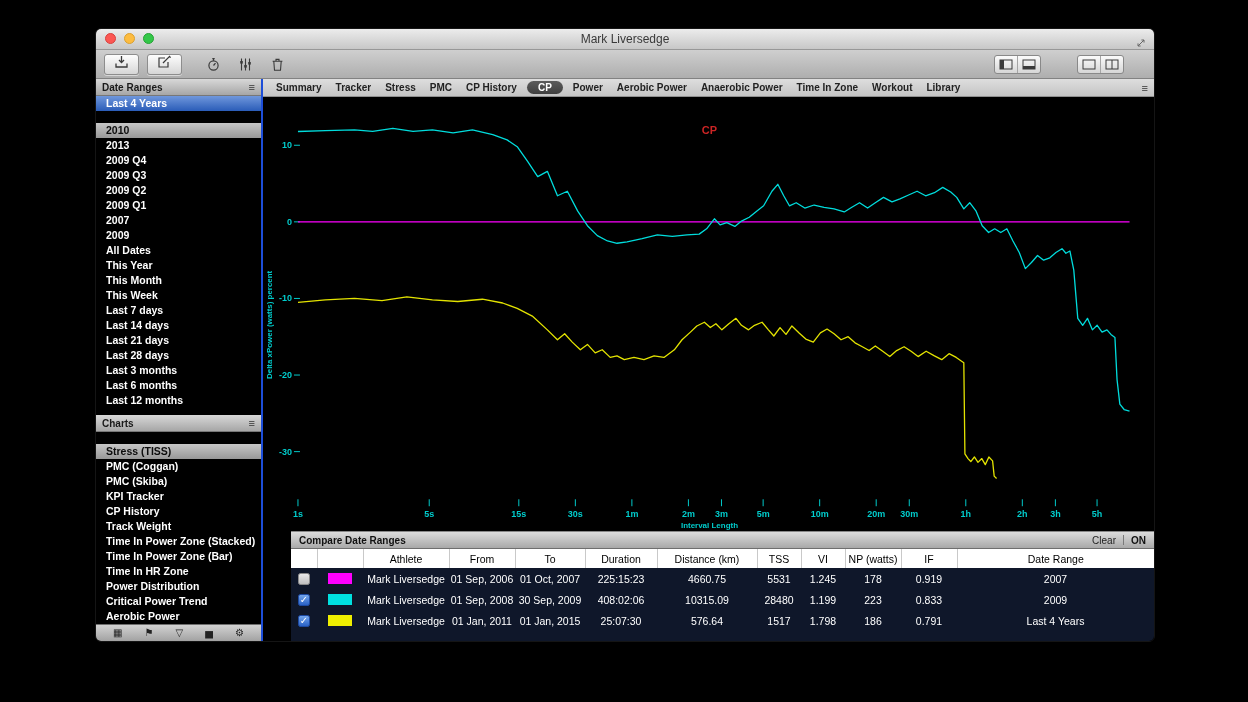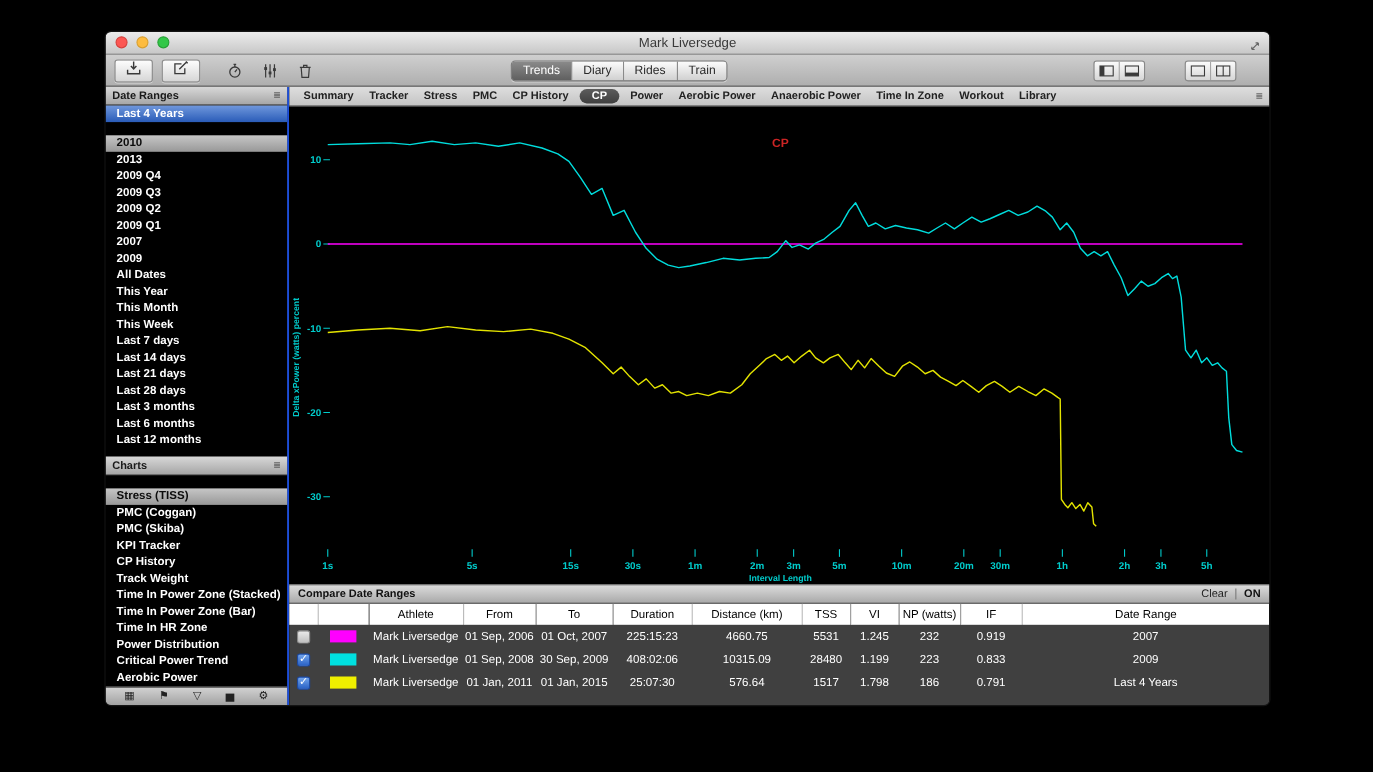--- a/index.html
+++ b/index.html
@@ -45,21 +45,21 @@
   
   .main{flex:1;display:flex;flex-direction:column;min-width:0;background:#000;}
   .tabbar{height:17px;flex:none;background:linear-gradient(#dedede,#c4c4c4);border-bottom:1px solid #8f8f8f;display:flex;align-items:center;padding:0 6px;font-size:10px;font-weight:bold;color:#222;}
   .tab{padding:0 7px;height:29px;display:flex;align-items:center;white-space:nowrap;}
   .tab.sel{background:linear-gradient(#5c5c5c,#3f3f3f);color:#fff;border-radius:8px;height:13px;margin:0 3px;padding:0 11px;}
   .tab-burger{margin-left:auto;font-size:11px;color:#333;}
   .chart-wrap{flex:1;position:relative;background:#000;min-height:0;}
   #cp-chart{position:absolute;inset:0;width:100%;height:100%;}
   #cp-chart text{font-family:"Liberation Sans",sans-serif;}
   
-  .compare{flex:none;background:#404040;padding-bottom:10px;}
+  .compare{flex:none;background:#0f172a;padding-bottom:10px;margin-left:28px;}
   .cmp-header{height:16px;background:linear-gradient(#dcdcdc,#a9a9a9);border-top:1px solid #888;border-bottom:1px solid #6f6f6f;display:flex;align-items:center;padding:0 8px;font-size:10px;font-weight:bold;color:#111;}
   .cmp-right{margin-left:auto;display:flex;align-items:center;gap:7px;}
   .cmp-clear{font-weight:normal;color:#222;}
   .vdiv{width:1px;height:10px;background:#7a7a7a;}
   .cmp-on{font-weight:bold;color:#111;}
   table.cmp{width:100%;border-collapse:collapse;table-layout:fixed;}
   table.cmp thead th{background:#fff;color:#000;font-size:10.5px;font-weight:normal;height:17px;border-right:1px solid #c9c9c9;overflow:hidden;white-space:nowrap;}
   table.cmp thead th:last-child{border-right:none;}
   table.cmp tbody td{color:#fff;font-size:10.5px;height:19px;text-align:center;white-space:nowrap;overflow:hidden;}
   .cb{width:12px;height:12px;margin:0 auto;border-radius:2.5px;box-sizing:border-box;font-size:10px;line-height:10px;text-align:center;color:#fff;}
@@ -116,26 +116,20 @@
           <rect x="6.2" y="8" width="2.6" height="2.6" fill="#3a3a3a"></rect>
           <rect x="10.2" y="5" width="2.6" height="2.6" fill="#3a3a3a"></rect>
         </svg>
     </span>
     <span class="tb-ico">
       <svg width="15" height="15" viewBox="0 0 15 15">
           <path d="M3.8 4.3h7.4l-.7 9H4.5zM2.6 4.3h9.8M6 4V2.4h3V4" stroke="#3a3a3a" stroke-width="1.1" fill="none"></path>
         </svg>
     </span>
 
-    <div class="segmented" id="segmented">
-        <div class="seg sel">Trends</div>
-        <div class="seg">Diary</div>
-        <div class="seg">Rides</div>
-        <div class="seg">Train</div>
-      </div>
 
     <div class="tb-right">
       <div class="pair">
         <div class="pbtn">
           <svg width="14" height="11" viewBox="0 0 14 11">
               <rect x="1" y="1" width="12" height="9" stroke="#3a3a3a" fill="none"></rect>
               <rect x="1" y="1" width="4" height="9" fill="#3a3a3a"></rect>
             </svg>
         </div>
         <div class="pbtn">
@@ -334,21 +328,21 @@
                 <td>
                   <div class="swatch" style="background: rgb(255, 0, 255);"></div>
                 </td>
                 <td>Mark Liversedge</td>
                 <td>01 Sep, 2006</td>
                 <td>01 Oct, 2007</td>
                 <td>225:15:23</td>
                 <td>4660.75</td>
                 <td>5531</td>
                 <td>1.245</td>
-                <td>232</td>
+                <td>178</td>
                 <td>0.919</td>
                 <td>2007</td>
               </tr>
               <tr>
                 <td>
                   <div class="cb on">✓</div>
                 </td>
                 <td>
                   <div class="swatch" style="background: rgb(0, 224, 224);"></div>
                 </td>

